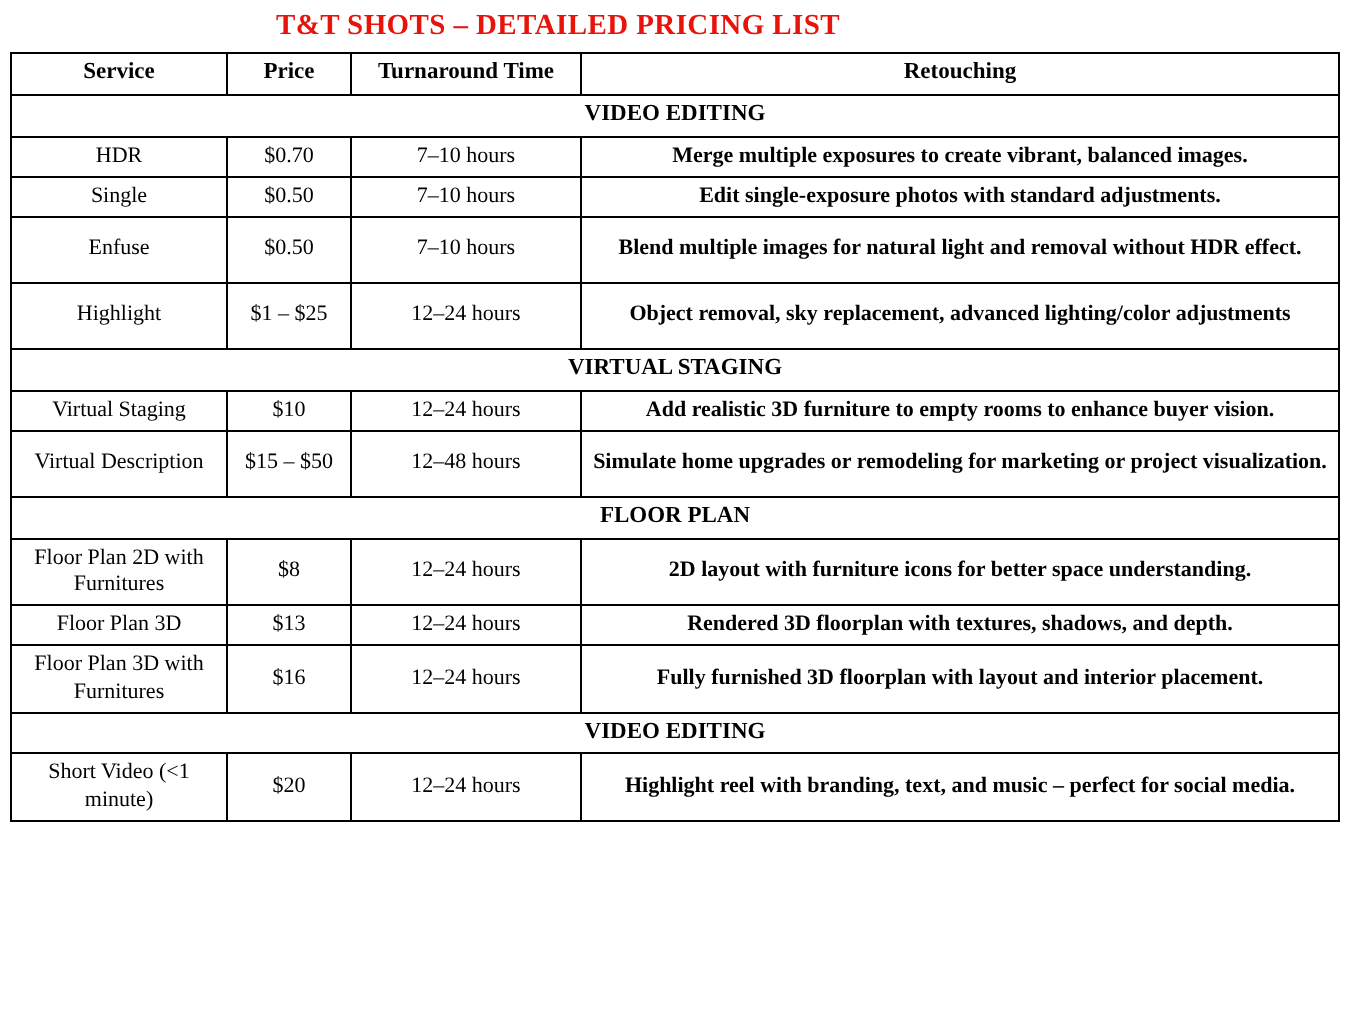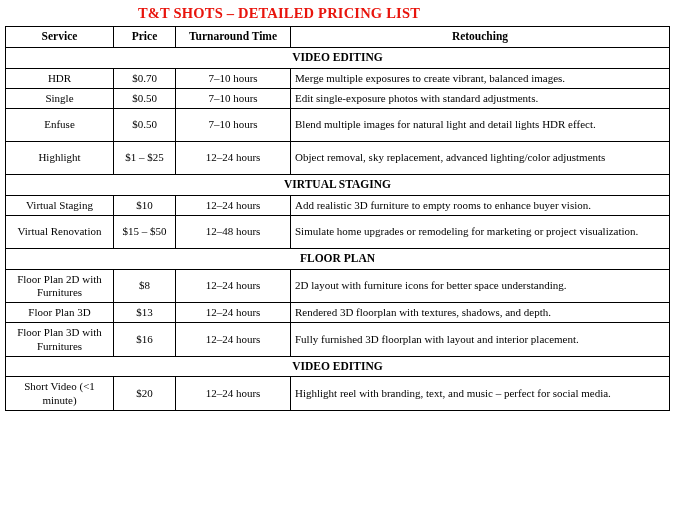--- a/index.html
+++ b/index.html
@@ -54,21 +54,21 @@
     padding-bottom: 4px;
   }
   .section-row td {
     text-align: center;
     font-weight: bold;
     font-size: 11.5px;
     padding-top: 3px;
     padding-bottom: 3px;
   }
   .c-center { text-align: center; margin-top: 16px; }
-  .c-desc-cell { text-align: left; }
+  .c-desc-cell { text-align: center; font-weight: bold; }
   .row-tall td { height: 26px; }
 </style>
 </head>
 <body>
 
 <div class="page">
 
   <div class="doc-title" style="color: rgb(232, 20, 12);">T&amp;T SHOTS – DETAILED PRICING LIST</div>
 
   <table class="pricing">
@@ -100,40 +100,40 @@
       <tr>
         <td class="c-center">Single</td>
         <td class="c-center">$0.50</td>
         <td class="c-center">7–10 hours</td>
         <td class="c-desc-cell">Edit single-exposure photos with standard adjustments.</td>
       </tr>
       <tr class="row-tall">
         <td class="c-center">Enfuse</td>
         <td class="c-center">$0.50</td>
         <td class="c-center">7–10 hours</td>
-        <td class="c-desc-cell">Blend multiple images for natural light and detail lights HDR effect.</td>
+        <td class="c-desc-cell">Blend multiple images for natural light and removal without HDR effect.</td>
       </tr>
       <tr class="row-tall">
         <td class="c-center">Highlight</td>
         <td class="c-center">$1 – $25</td>
         <td class="c-center">12–24 hours</td>
         <td class="c-desc-cell">Object removal, sky replacement, advanced lighting/color adjustments</td>
       </tr>
 
       <tr class="section-row">
         <td colspan="4">VIRTUAL STAGING</td>
       </tr>
       <tr>
         <td class="c-center">Virtual Staging</td>
         <td class="c-center">$10</td>
         <td class="c-center">12–24 hours</td>
         <td class="c-desc-cell">Add realistic 3D furniture to empty rooms to enhance buyer vision.</td>
       </tr>
       <tr class="row-tall">
-        <td class="c-center">Virtual Renovation</td>
+        <td class="c-center">Virtual Description</td>
         <td class="c-center">$15 – $50</td>
         <td class="c-center">12–48 hours</td>
         <td class="c-desc-cell">Simulate home upgrades or remodeling for marketing or project visualization.</td>
       </tr>
 
       <tr class="section-row">
         <td colspan="4">FLOOR PLAN</td>
       </tr>
       <tr class="row-tall">
         <td class="c-center">Floor Plan 2D with Furnitures</td>

